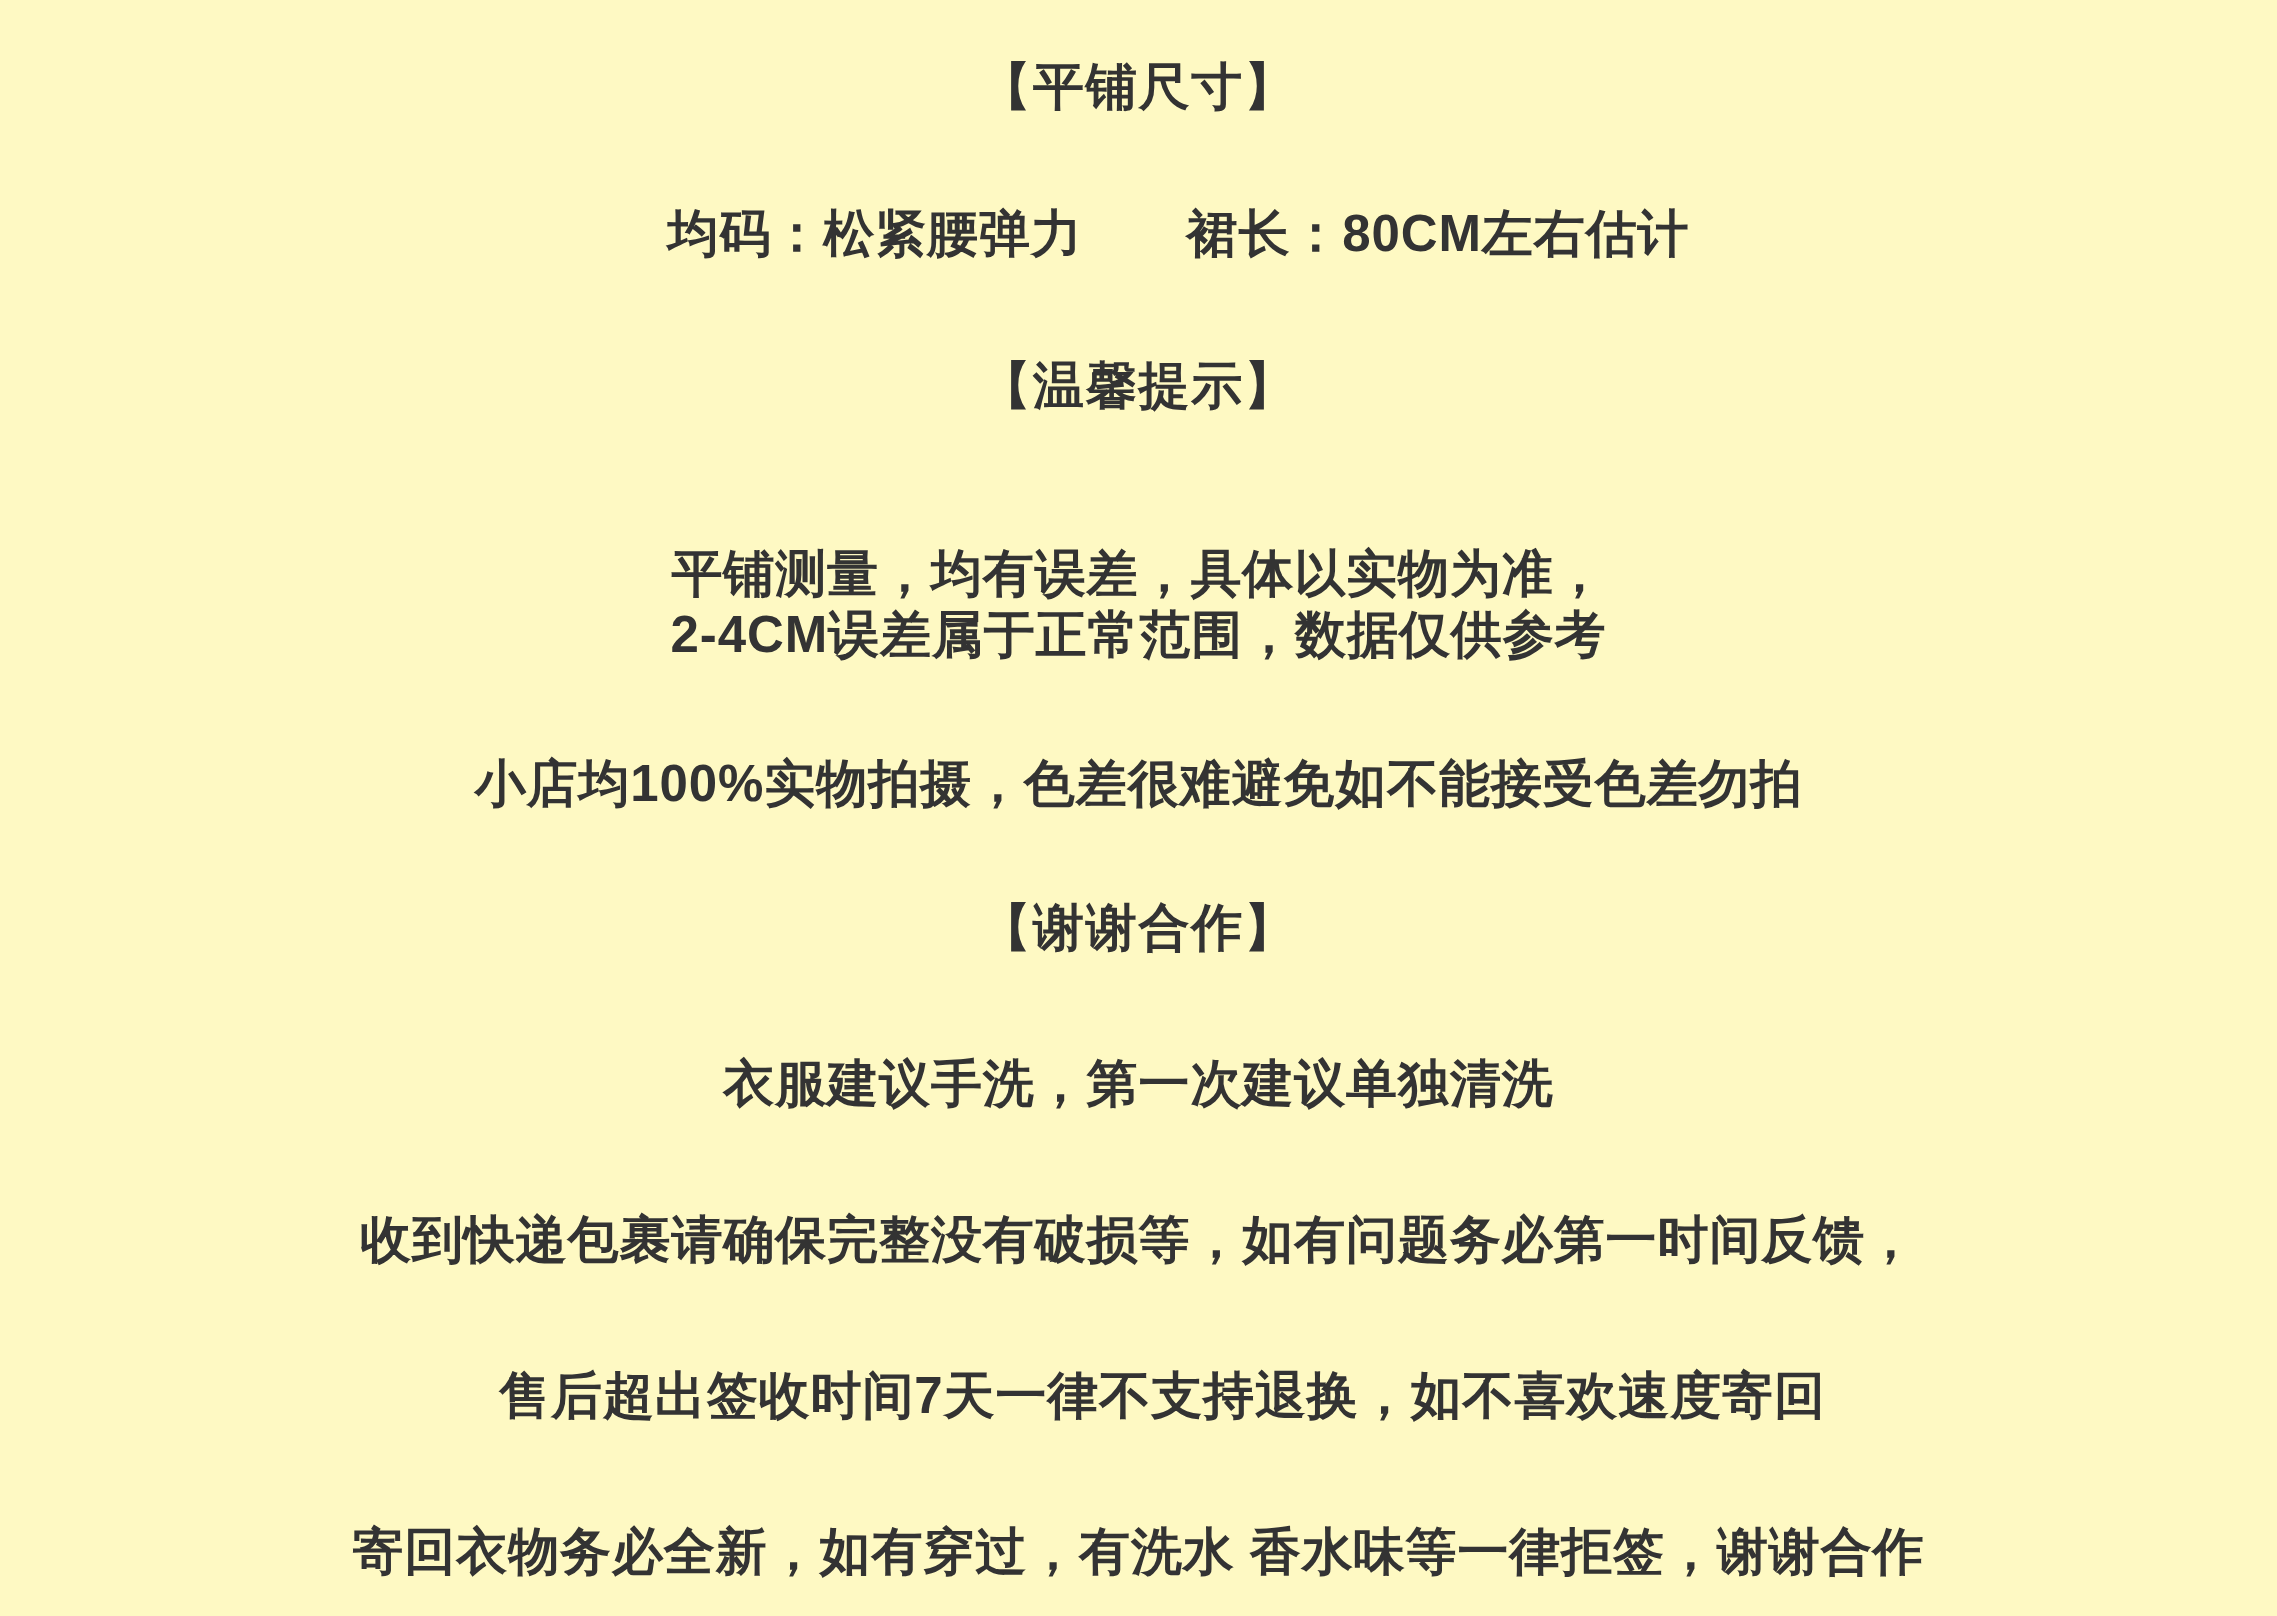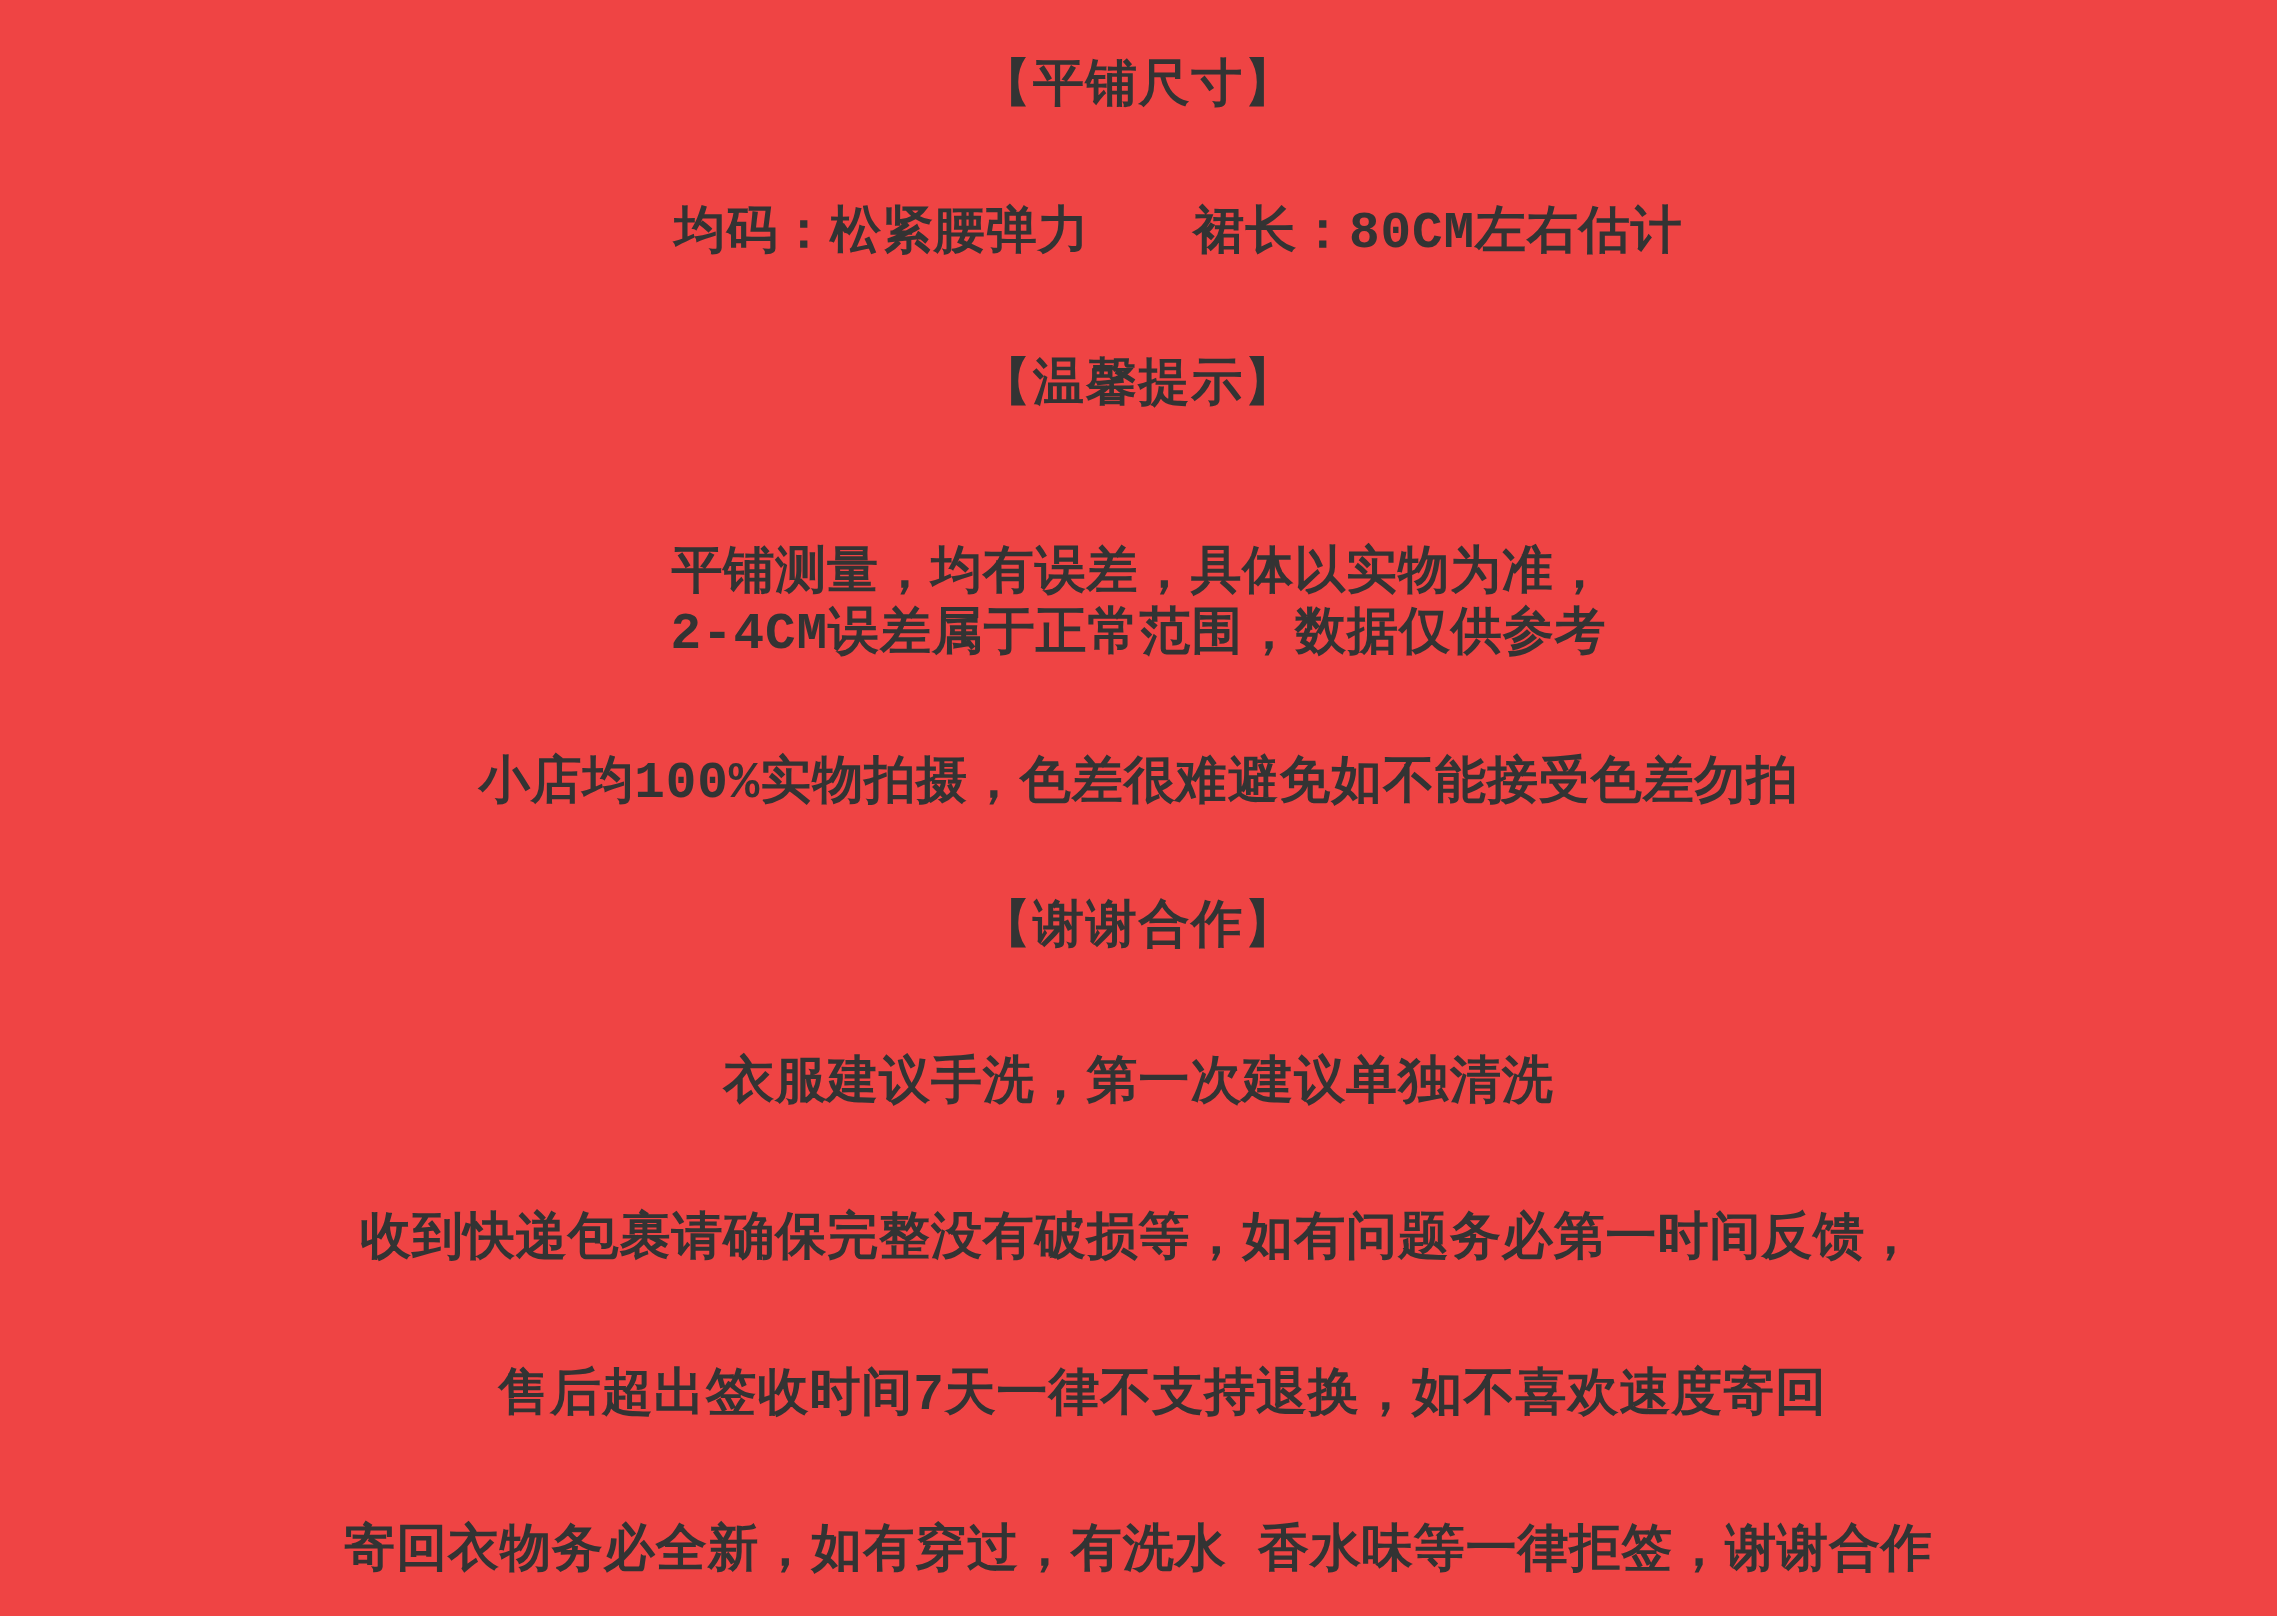--- a/index.html
+++ b/index.html
@@ -4,23 +4,23 @@
 <style>
   html, body {
     margin: 0;
     padding: 0;
     background: #ffffff;
   }
   .page {
     position: relative;
     width: 2277px;
     height: 1616px;
-    background: #ef4444;
+    background: #fef9c3;
     overflow: hidden;
-    font-family: Liberation Mono, monospace;
+    font-family: Liberation Sans, sans-serif;
     color: #333333;
     font-weight: bold;
   }
   .txt {
     position: absolute;
     left: 0;
     width: 100%;
     text-align: center;
     font-size: 51px;
     line-height: 1;

